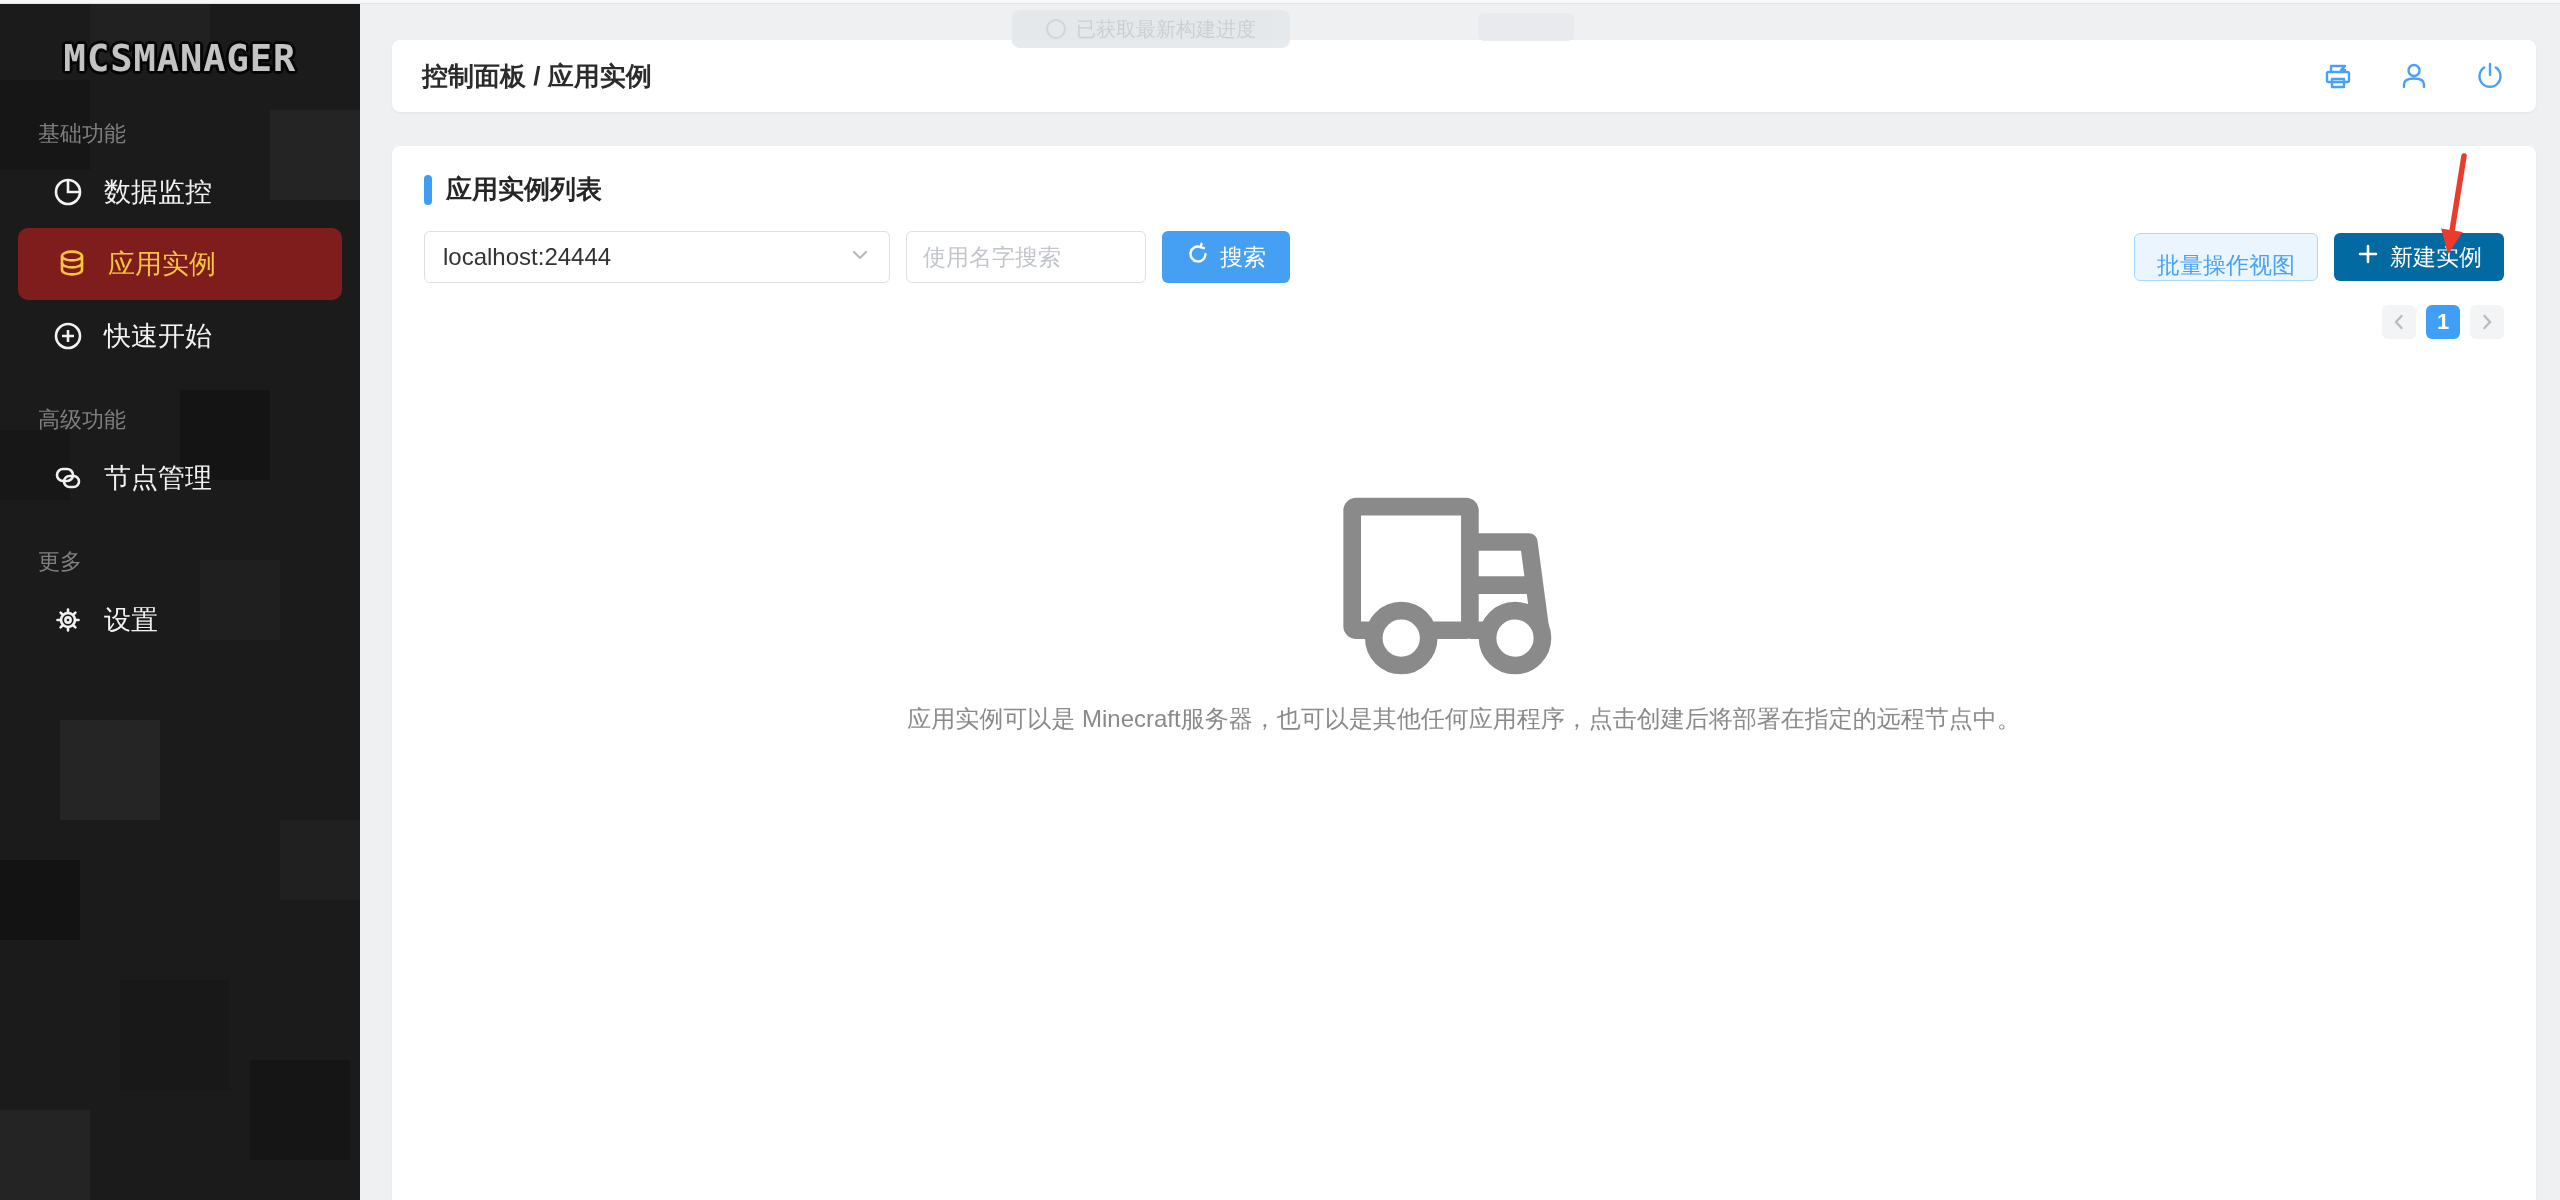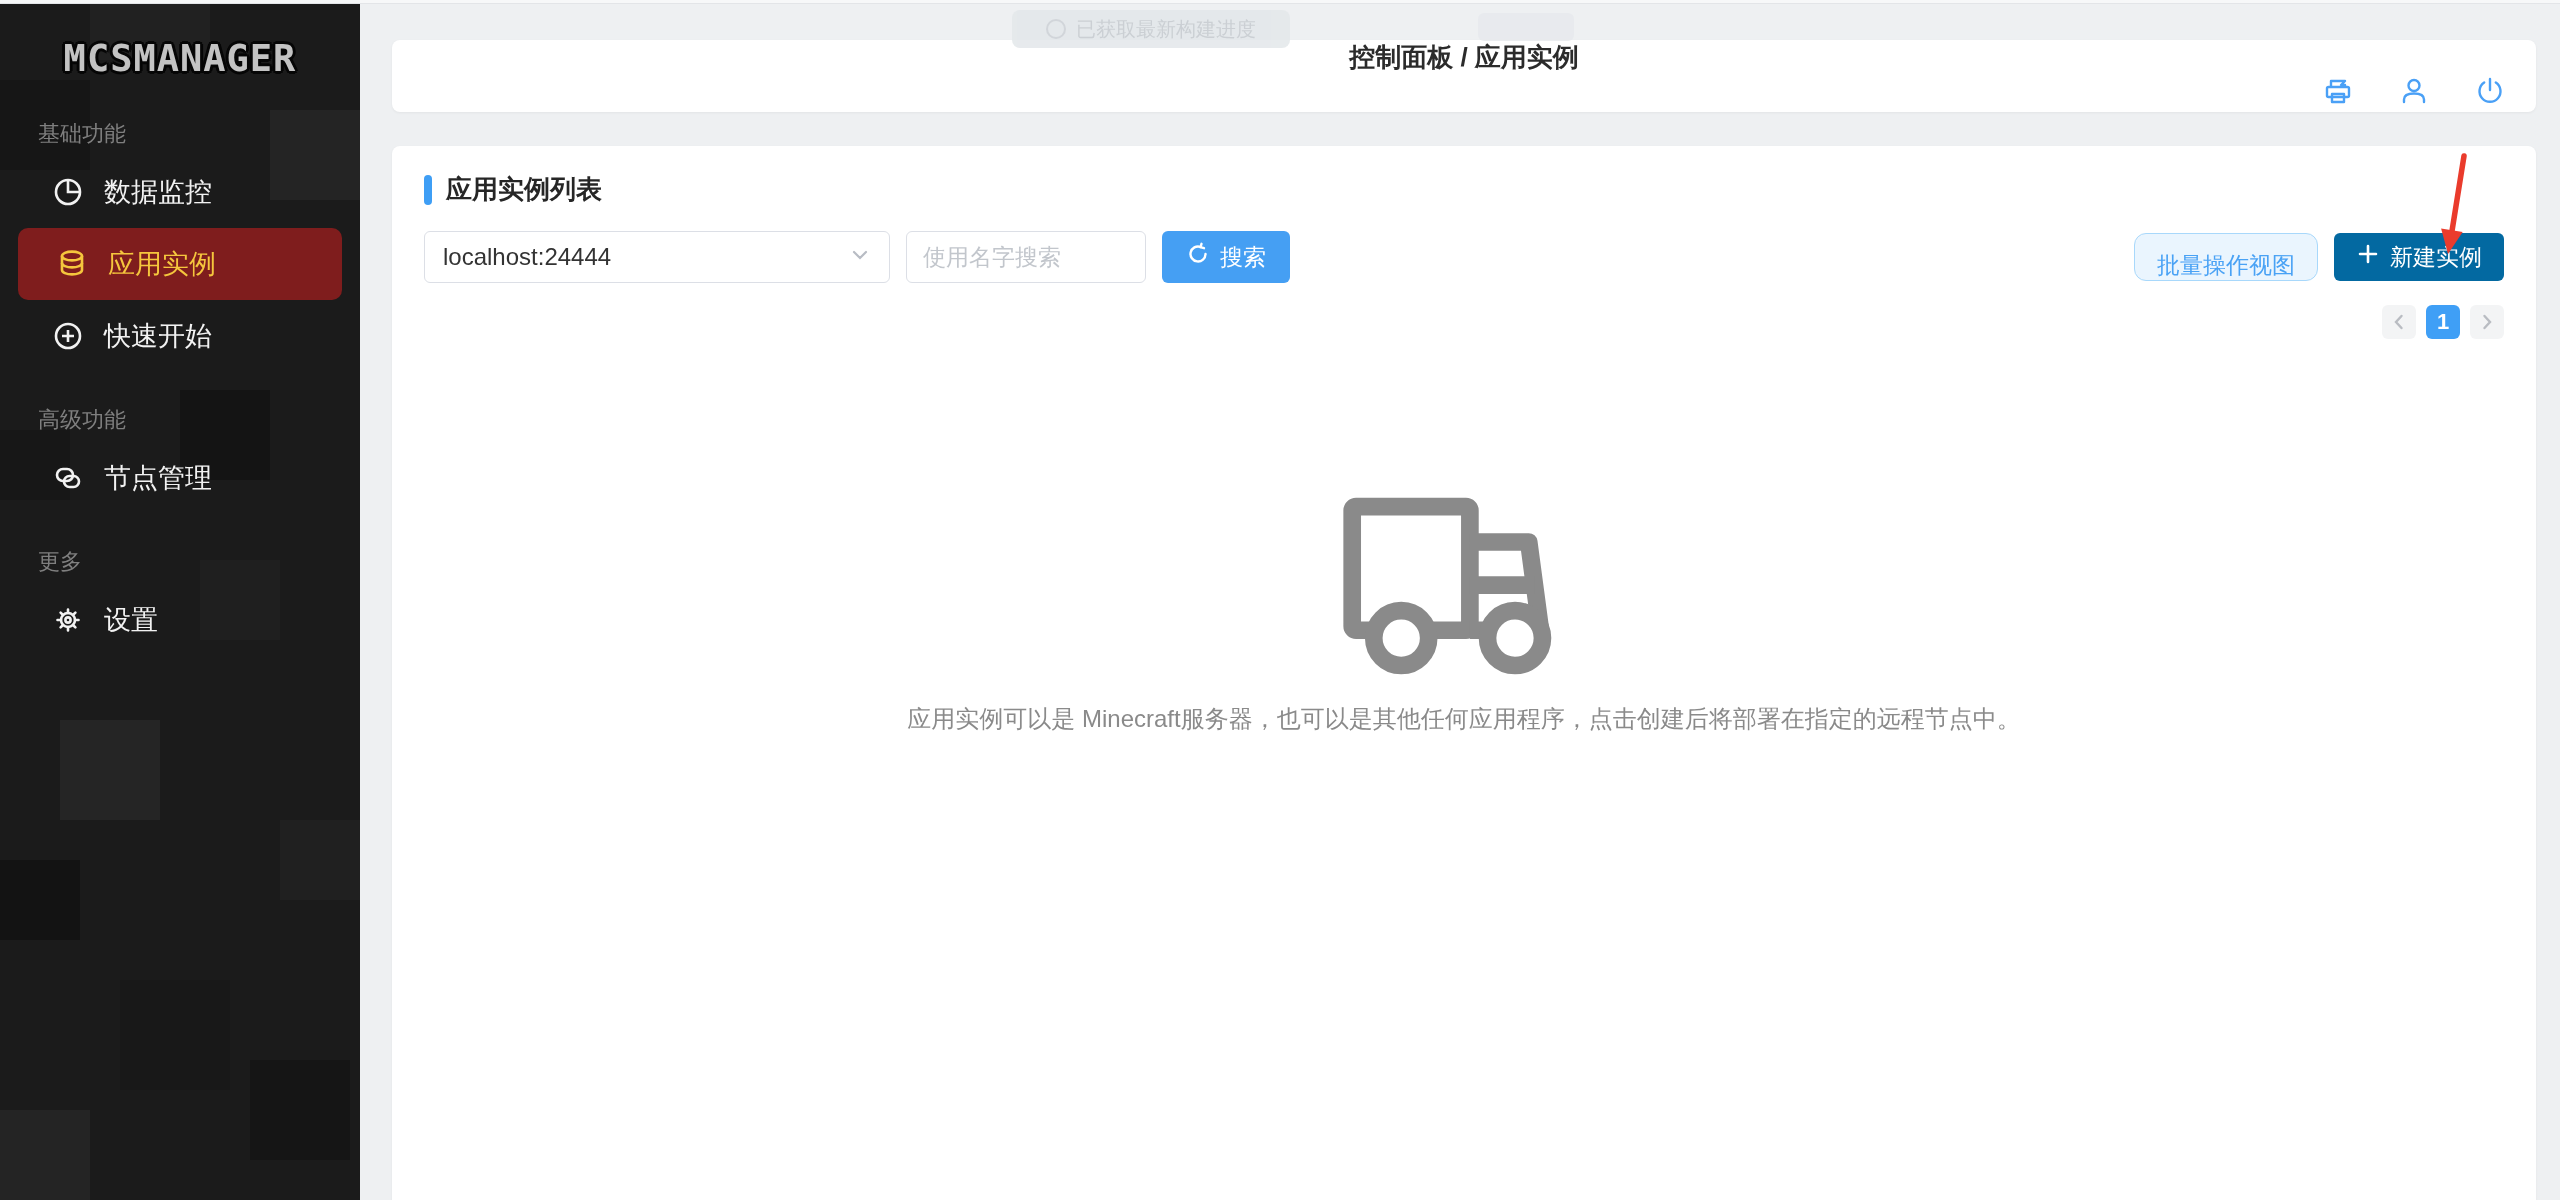--- a/index.html
+++ b/index.html
@@ -25,42 +25,42 @@
   
   .main { position:absolute; left:360px; top:0; width:2200px; height:1200px; background:#eef0f2; }
 
   .toast-ghost1 { position:absolute; left:652px; top:10px; width:278px; height:38px; background:#e3e7ea; border-radius:8px; opacity:.85;
                   display:flex; align-items:center; justify-content:center; gap:10px; color:#aeb4ba; font-size:20px; z-index:5; }
   .toast-ghost1 .tg-ic { width:20px; height:20px; border-radius:50%; border:2px solid #c3c8cd; opacity:.7; }
   .toast-ghost1 span { opacity:.55; }
   .toast-ghost2 { position:absolute; left:1118px; top:13px; width:96px; height:28px; background:#e6e9ec; border-radius:6px; opacity:.8; z-index:5; }
 
   .topbar { position:absolute; left:32px; top:40px; right:24px; height:72px; background:#fff; border-radius:8px;
-            box-shadow:0 1px 3px rgba(0,0,0,.05); display:flex; align-items:center; padding:0 30px;flex-direction:column; }
+            box-shadow:0 1px 3px rgba(0,0,0,.05); display:flex; align-items:center; padding:0 30px; }
   .breadcrumb { font-size:26px; font-weight:700; color:#2b2b2b; }
   .topbar-icons { margin-left:auto; display:flex; align-items:center; gap:44px; }
   .tb-ic { width:32px; height:32px; color:#4aa0f6; cursor:pointer; display:flex; align-items:center; justify-content:center; }
 
   .panel { position:absolute; left:32px; top:146px; right:24px; height:1072px; background:#fff; border-radius:8px;
            box-shadow:0 1px 3px rgba(0,0,0,.05); padding:26px 32px; }
   .panel-title-row { display:flex; align-items:center; gap:14px; }
   .title-pill { width:8px; height:30px; border-radius:4px; background:#3e9ef5; }
   .panel-title { font-size:26px; font-weight:700; color:#262626; }
 
   .controls { margin-top:24px; display:flex; align-items:center; }
   .node-select { width:466px; height:52px; border:1px solid #dcdfe6; border-radius:6px; background:#fff; display:flex; align-items:center;
                  justify-content:space-between; padding:0 18px; cursor:pointer; }
   .node-select .sel-text { font-size:24px; color:#333; }
   .search-input { margin-left:16px; width:240px; height:52px; border:1px solid #dcdfe6; border-radius:6px; padding:0 16px; font-size:23px; color:#333;
                   font-family:"Liberation Sans","DejaVu Sans",sans-serif; outline:none; }
   .search-input::placeholder { color:#c2c6cc; }
   .search-btn { margin-left:16px; height:52px; padding:0 24px; background:#459ff3; border:none; border-radius:6px; color:#fff; font-size:23px;
                 display:flex; align-items:center; gap:10px; cursor:pointer; font-family:inherit; }
   .spacer { flex:1; }
-  .bulk-btn { height:48px; padding:16px 22px; background:#eaf5fe; border:1px solid #a8d8fb; border-radius:12px; color:#49a2f5; font-size:23px;
+  .bulk-btn { height:48px; padding:16px 22px; background:#eaf5fe; border:1px solid #a8d8fb; border-radius:6px; color:#49a2f5; font-size:23px;
               cursor:pointer; font-family:inherit; }
   .create-btn { margin-left:16px; height:48px; padding:0 22px; background:#0369a1; border:none; border-radius:6px; color:#fff; font-size:23px;
                 display:flex; align-items:center; gap:10px; cursor:pointer; font-family:inherit; }
 
   .pagination { margin-top:22px; display:flex; justify-content:flex-end; align-items:center; gap:10px; }
   .page-btn { width:34px; height:34px; border-radius:6px; background:#f3f4f5; display:flex; align-items:center; justify-content:center; cursor:pointer; }
   .page-btn.active { background:#3f9ff6; color:#fff; font-size:22px; font-weight:700; }
 
   .empty { margin-top:150px; display:flex; flex-direction:column; align-items:center; }
   .truck { width:262px; height:204px; }

